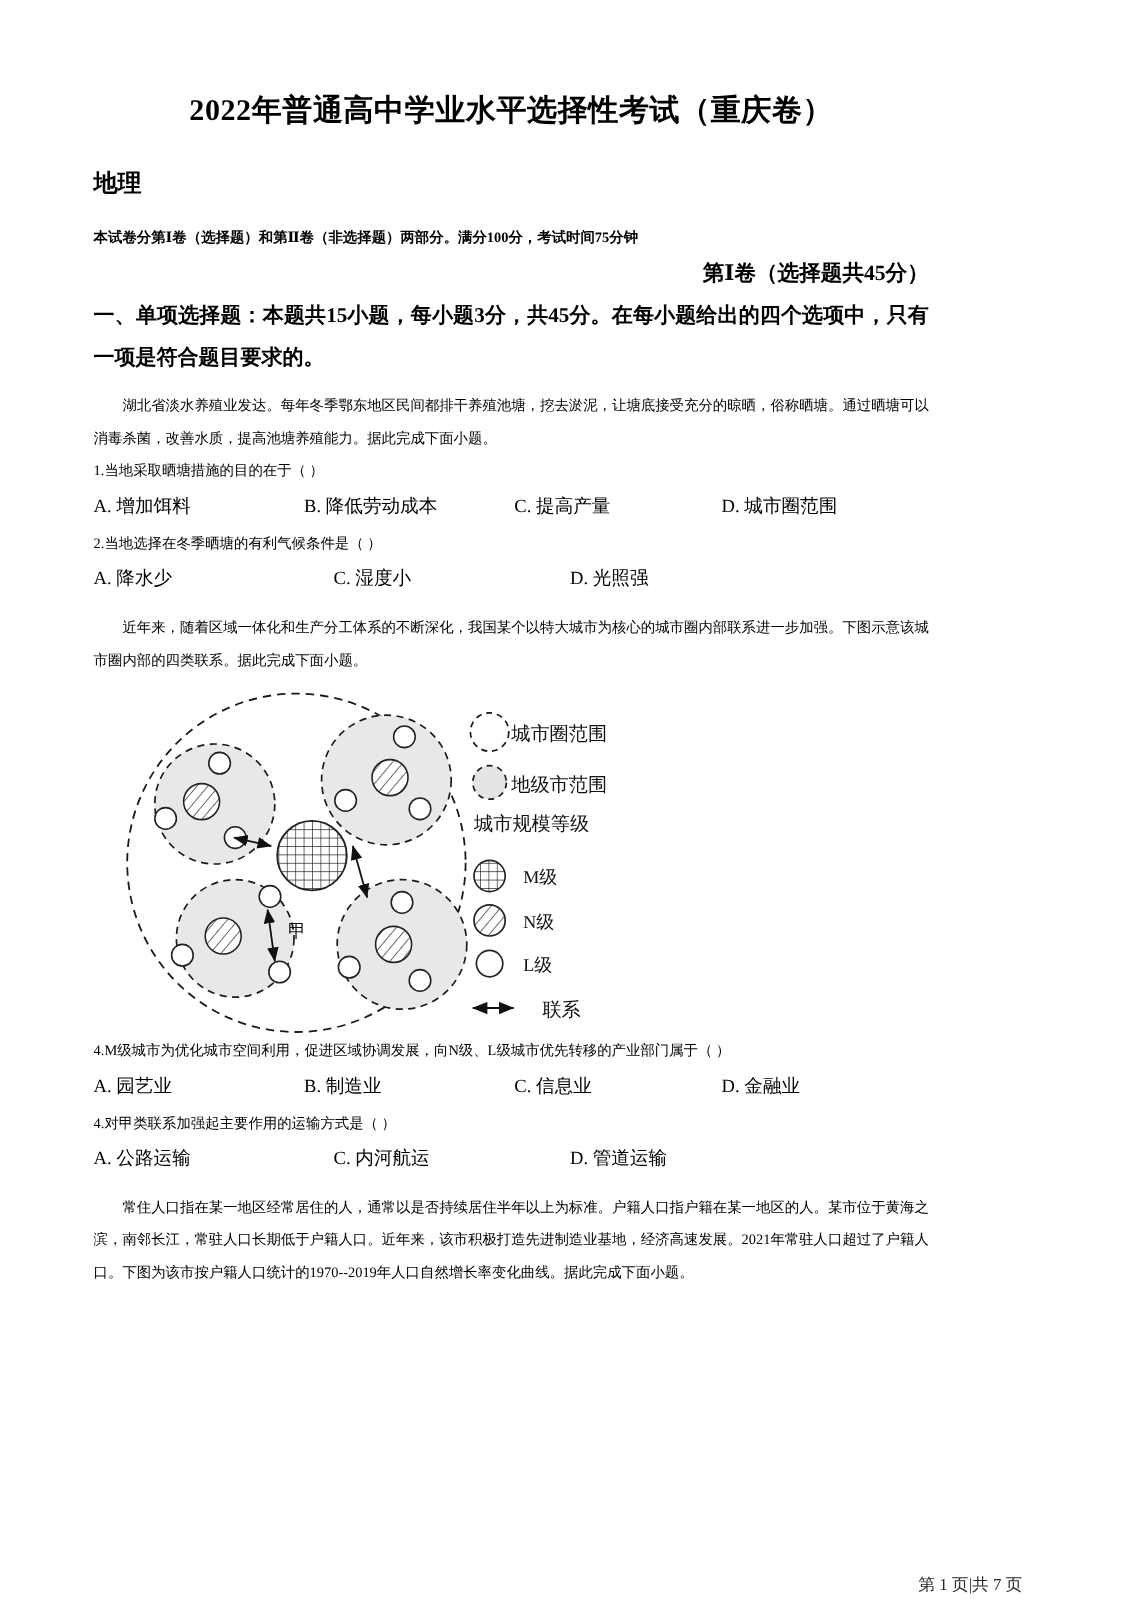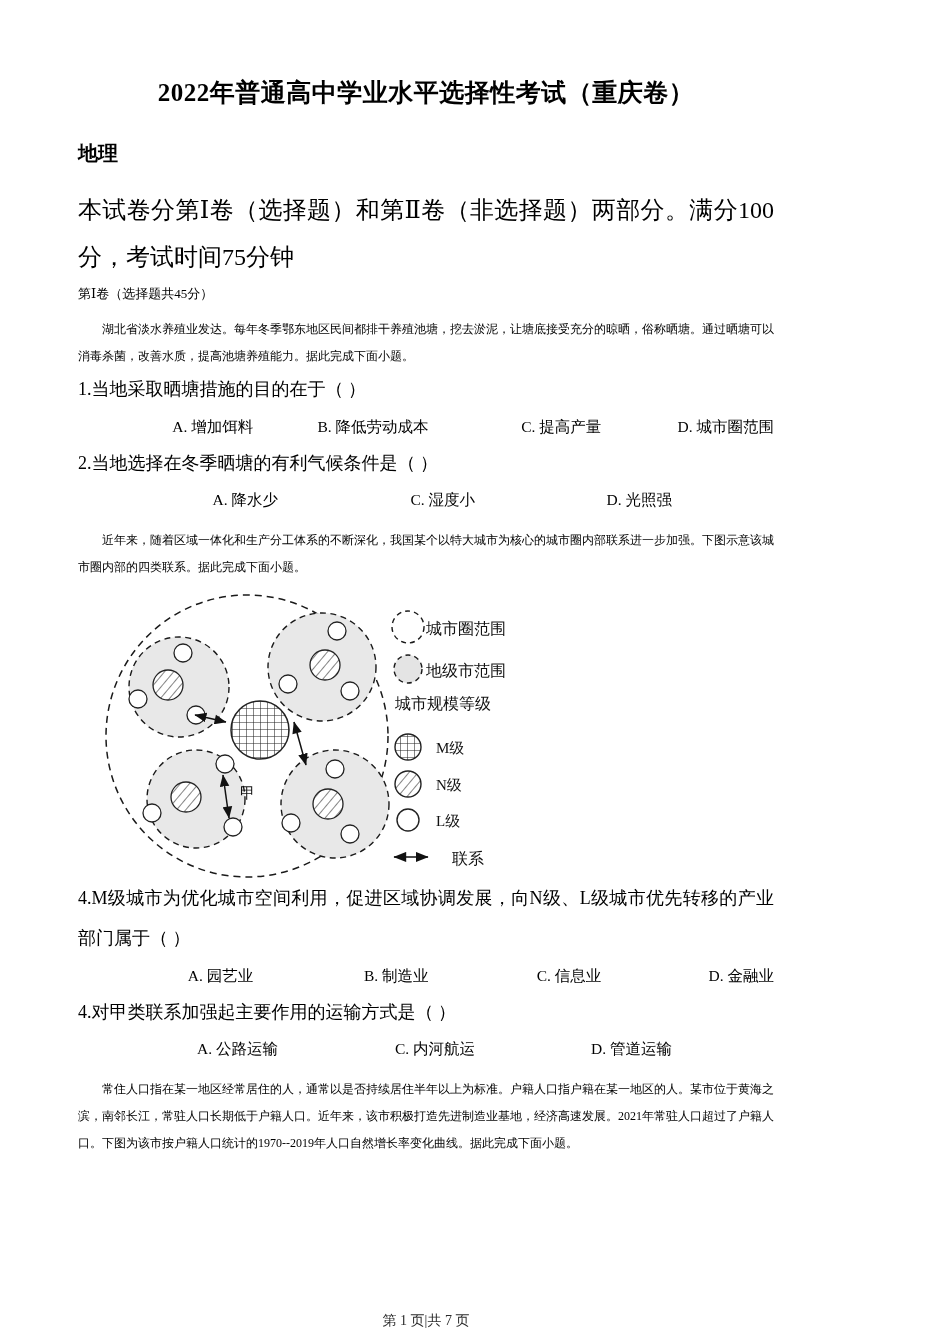--- a/index.html
+++ b/index.html
@@ -35,32 +35,32 @@
   .doc-subject {
     text-align: left;
     font-size: 20px;
     font-weight: bold;
     margin: 0;
     padding-top: 33px;
     line-height: 1.2;
   }
 
   .instr {
-    font-size: 24px;
-    font-weight: normal;
+    font-size: 12px;
+    font-weight: bold;
     line-height: 1.95;
     margin: 0;
     padding-top: 22px;
     text-align: justify;
     text-justify: inter-ideograph;
   }
   .instr-center {
-    font-size: 13px;
-    font-weight: normal;
-    text-align: left;
+    font-size: 18px;
+    font-weight: bold;
+    text-align: right;
     line-height: 1.95;
     margin: 0;
   }
   .section-head {
     font-size: 17.5px;
     font-weight: bold;
     line-height: 2.0;
     margin: 0;
     text-align: justify;
     text-justify: inter-ideograph;
@@ -69,31 +69,30 @@
   .passage {
     font-size: 12px;
     line-height: 2.25;
     margin: 0;
     text-indent: 2em;
     text-align: justify;
     text-justify: inter-ideograph;
     padding-top: 10px;
   }
   .qstem {
-    font-size: 18px;
+    font-size: 12px;
     line-height: 2.2;
     margin: 0;
     text-align: justify;
   }
   .opts {
     display: flex;
     font-size: 15.5px;
     line-height: 2.2;
     margin: 0;
-    text-align: right;
   }
   .opts > span {
     display: block;
   }
   .opt-a { width: 200px; }
   .opt-b { width: 200px; }
   .opt-c { width: 197px; }
   .opt-d { width: 197px; }
 
   
@@ -103,35 +102,36 @@
     height: 290px;
     margin: 8px 0 0 0;
   }
   .fig-svg { display: block; }
 
   .footer {
     position: absolute;
     left: 0;
     right: 0;
     bottom: 14px;
-    text-align: center;
+    text-align: right;
     font-size: 14px;
     color: #2a2a2a;
   }
 </style>
 </head>
 <body>
 
 <div class="page">
 
   <h1 class="doc-title">2022年普通高中学业水平选择性考试（重庆卷）</h1>
   <h2 class="doc-subject">地理</h2>
 
   <p class="instr">本试卷分第Ⅰ卷（选择题）和第Ⅱ卷（非选择题）两部分。满分100分，考试时间75分钟</p>
   <p class="instr-center">第Ⅰ卷（选择题共45分）</p>
+  <p class="section-head">一、单项选择题：本题共15小题，每小题3分，共45分。在每小题给出的四个选项中，只有一项是符合题目要求的。</p>
 
   <p class="passage">湖北省淡水养殖业发达。每年冬季鄂东地区民间都排干养殖池塘，挖去淤泥，让塘底接受充分的晾晒，俗称晒塘。通过晒塘可以消毒杀菌，改善水质，提高池塘养殖能力。据此完成下面小题。</p>
 
   <p class="qstem">1.当地采取晒塘措施的目的在于（    ）</p>
   <div class="opts">
     <span class="opt-a">A. 增加饵料</span>
     <span class="opt-b">B. 降低劳动成本</span>
     <span class="opt-c">C. 提高产量</span>
     <span class="opt-d">D. 城市圈范围</span>
   </div>

